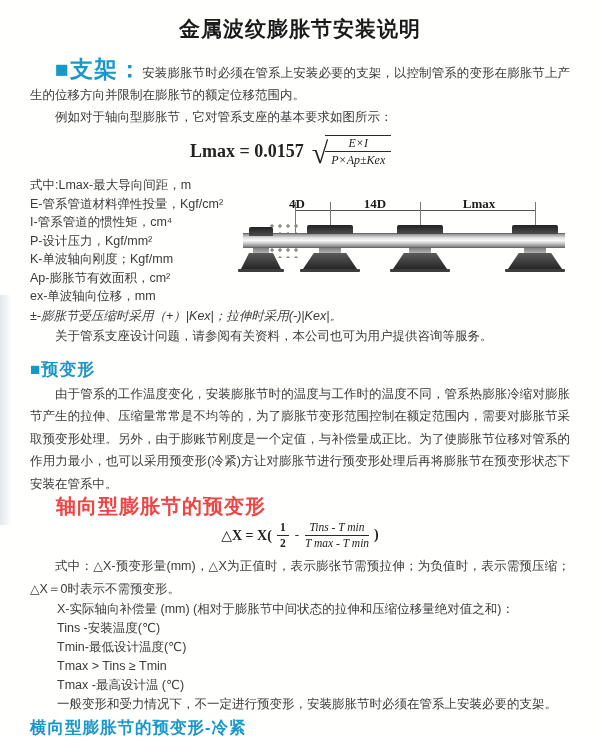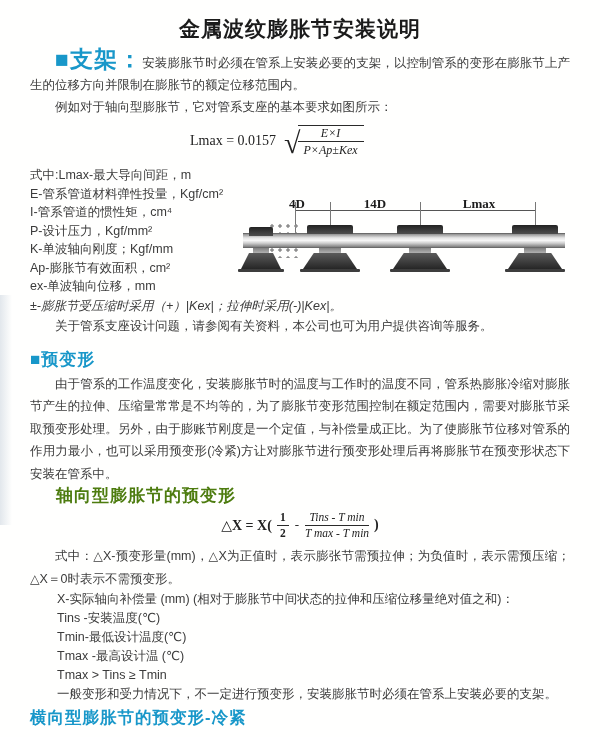--- a/index.html
+++ b/index.html
@@ -3,46 +3,46 @@
 <meta charset="utf-8">
 <style>
   html,body{margin:0;padding:0;}
   .page{
     width:600px;height:737px;background:#fffffe;position:relative;overflow:hidden;
     font-family:"Liberation Sans","DejaVu Sans",sans-serif;color:#3b3b3b;
   }
   .content{padding:14px 30px 0 30px;}
   .doc-title{
     font-size:21px;font-weight:bold;color:#1b1b1b;text-align:center;
-    letter-spacing:1px;margin:0 0 4px 0;line-height:30px;
+    letter-spacing:1px;margin:0 0 14px 0;line-height:30px;
   }
   p{margin:0;font-size:12.5px;line-height:22px;text-align:justify;}
   .indent{text-indent:2em;}
   .sec-head-inline{
     font-size:23px;font-weight:bold;color:#1897c9;letter-spacing:1px;
     font-family:"Liberation Sans",sans-serif;
   }
   .sec-head{
     font-size:17px;font-weight:bold;color:#1897c9;letter-spacing:1px;
     margin:12px 0 2px 0;line-height:22px;
   }
   .sub-head{
-    font-size:17px;font-weight:bold;color:#4d7c0f;letter-spacing:1px;
+    font-size:20px;font-weight:bold;color:#ef4444;letter-spacing:1px;
     margin:2px 0 2px 26px;line-height:18px;
   }
   .sub-head2{
     font-size:16.5px;font-weight:bold;color:#1897c9;letter-spacing:1px;
     margin:2px 0 0 0;line-height:22px;
   }
   
   .formula1{
     display:flex;align-items:center;margin:4px 0 6px 160px;height:38px;
     font-family:"Liberation Serif","DejaVu Serif",serif;color:#222;
   }
-  .f1lhs{font-weight:normal;font-size:14px;margin-right:8px;}
+  .f1lhs{font-weight:bold;font-size:18px;margin-right:8px;}
   .radsign{font-size:30px;line-height:30px;font-weight:400;margin-right:-3px;transform:translateY(2px);}
   .f1frac{display:inline-block;border-top:1.4px solid #2a2a2a;text-align:center;
     font-style:italic;font-size:12px;line-height:14px;}
   .f1num{display:block;border-bottom:1px solid #2a2a2a;padding:0 10px 1px 10px;}
   .f1den{display:block;padding:1px 6px 0 6px;}
   .formula-c{
     text-align:center;margin:2px 0;height:36px;display:flex;align-items:center;justify-content:center;
     font-family:"Liberation Serif","DejaVu Serif",serif;color:#222;
   }
   .f2txt{font-weight:bold;font-size:14px;margin:0 2px;}
@@ -136,22 +136,22 @@
       </span>
       <span class="f2txt">)</span>
     </div>
 
     <p class="indent" style="line-height:22.5px">式中：△X-预变形量(mm)，△X为正值时，表示膨张节需预拉伸；为负值时，表示需预压缩；△X＝0时表示不需预变形。</p>
 
     <div>
       <div class="axial-line">X-实际轴向补偿量 (mm) (相对于膨胀节中间状态的拉伸和压缩位移量绝对值之和)：</div>
       <div class="axial-line">Tins -安装温度(℃)</div>
       <div class="axial-line">Tmin-最低设计温度(℃)</div>
+      <div class="axial-line">Tmax &gt; Tins ≥ Tmin</div>
       <div class="axial-line">Tmax -最高设计温 (℃)</div>
-      <div class="axial-line">Tmax &gt; Tins ≥ Tmin</div>
       <div class="axial-line">一般变形和受力情况下，不一定进行预变形，安装膨胀节时必须在管系上安装必要的支架。</div>
     </div>
 
     <h3 class="sub-head2">横向型膨胀节的预变形-冷紧</h3>
 
   </div>
 
   <div class="diagram">
     <span class="dim-label" style="left:54px">4D</span>
     <span class="dim-label" style="left:132px">14D</span>

